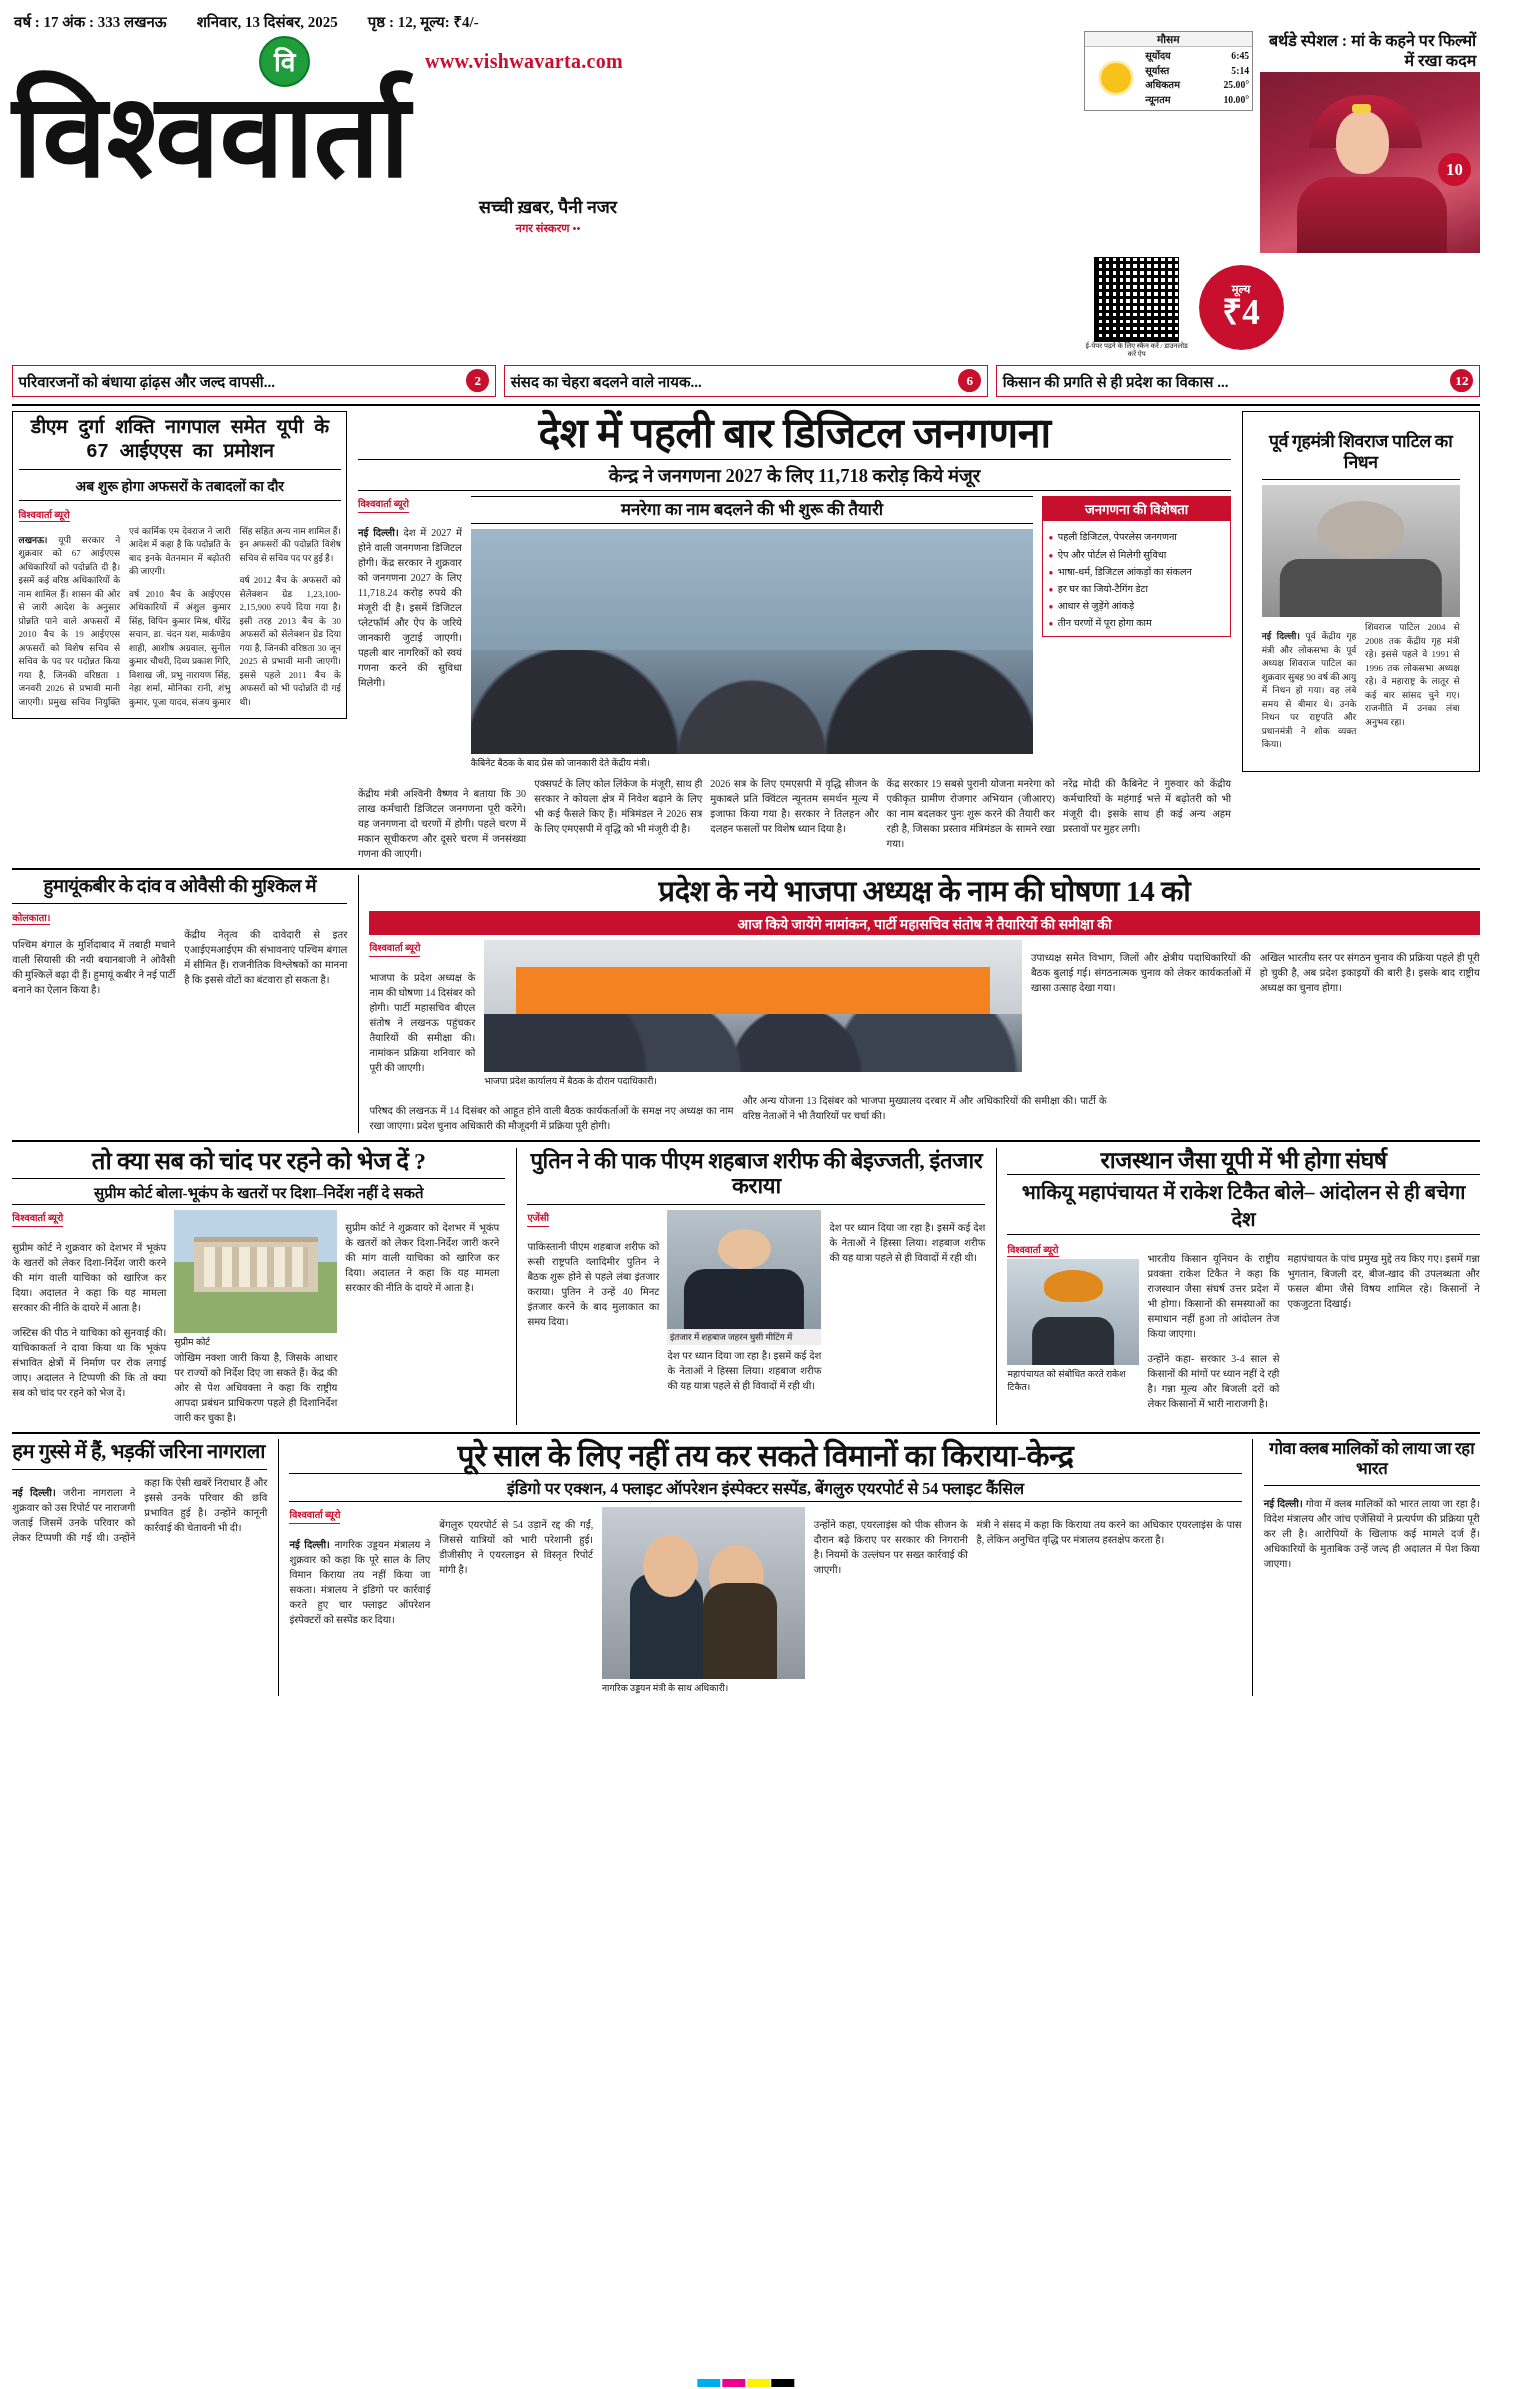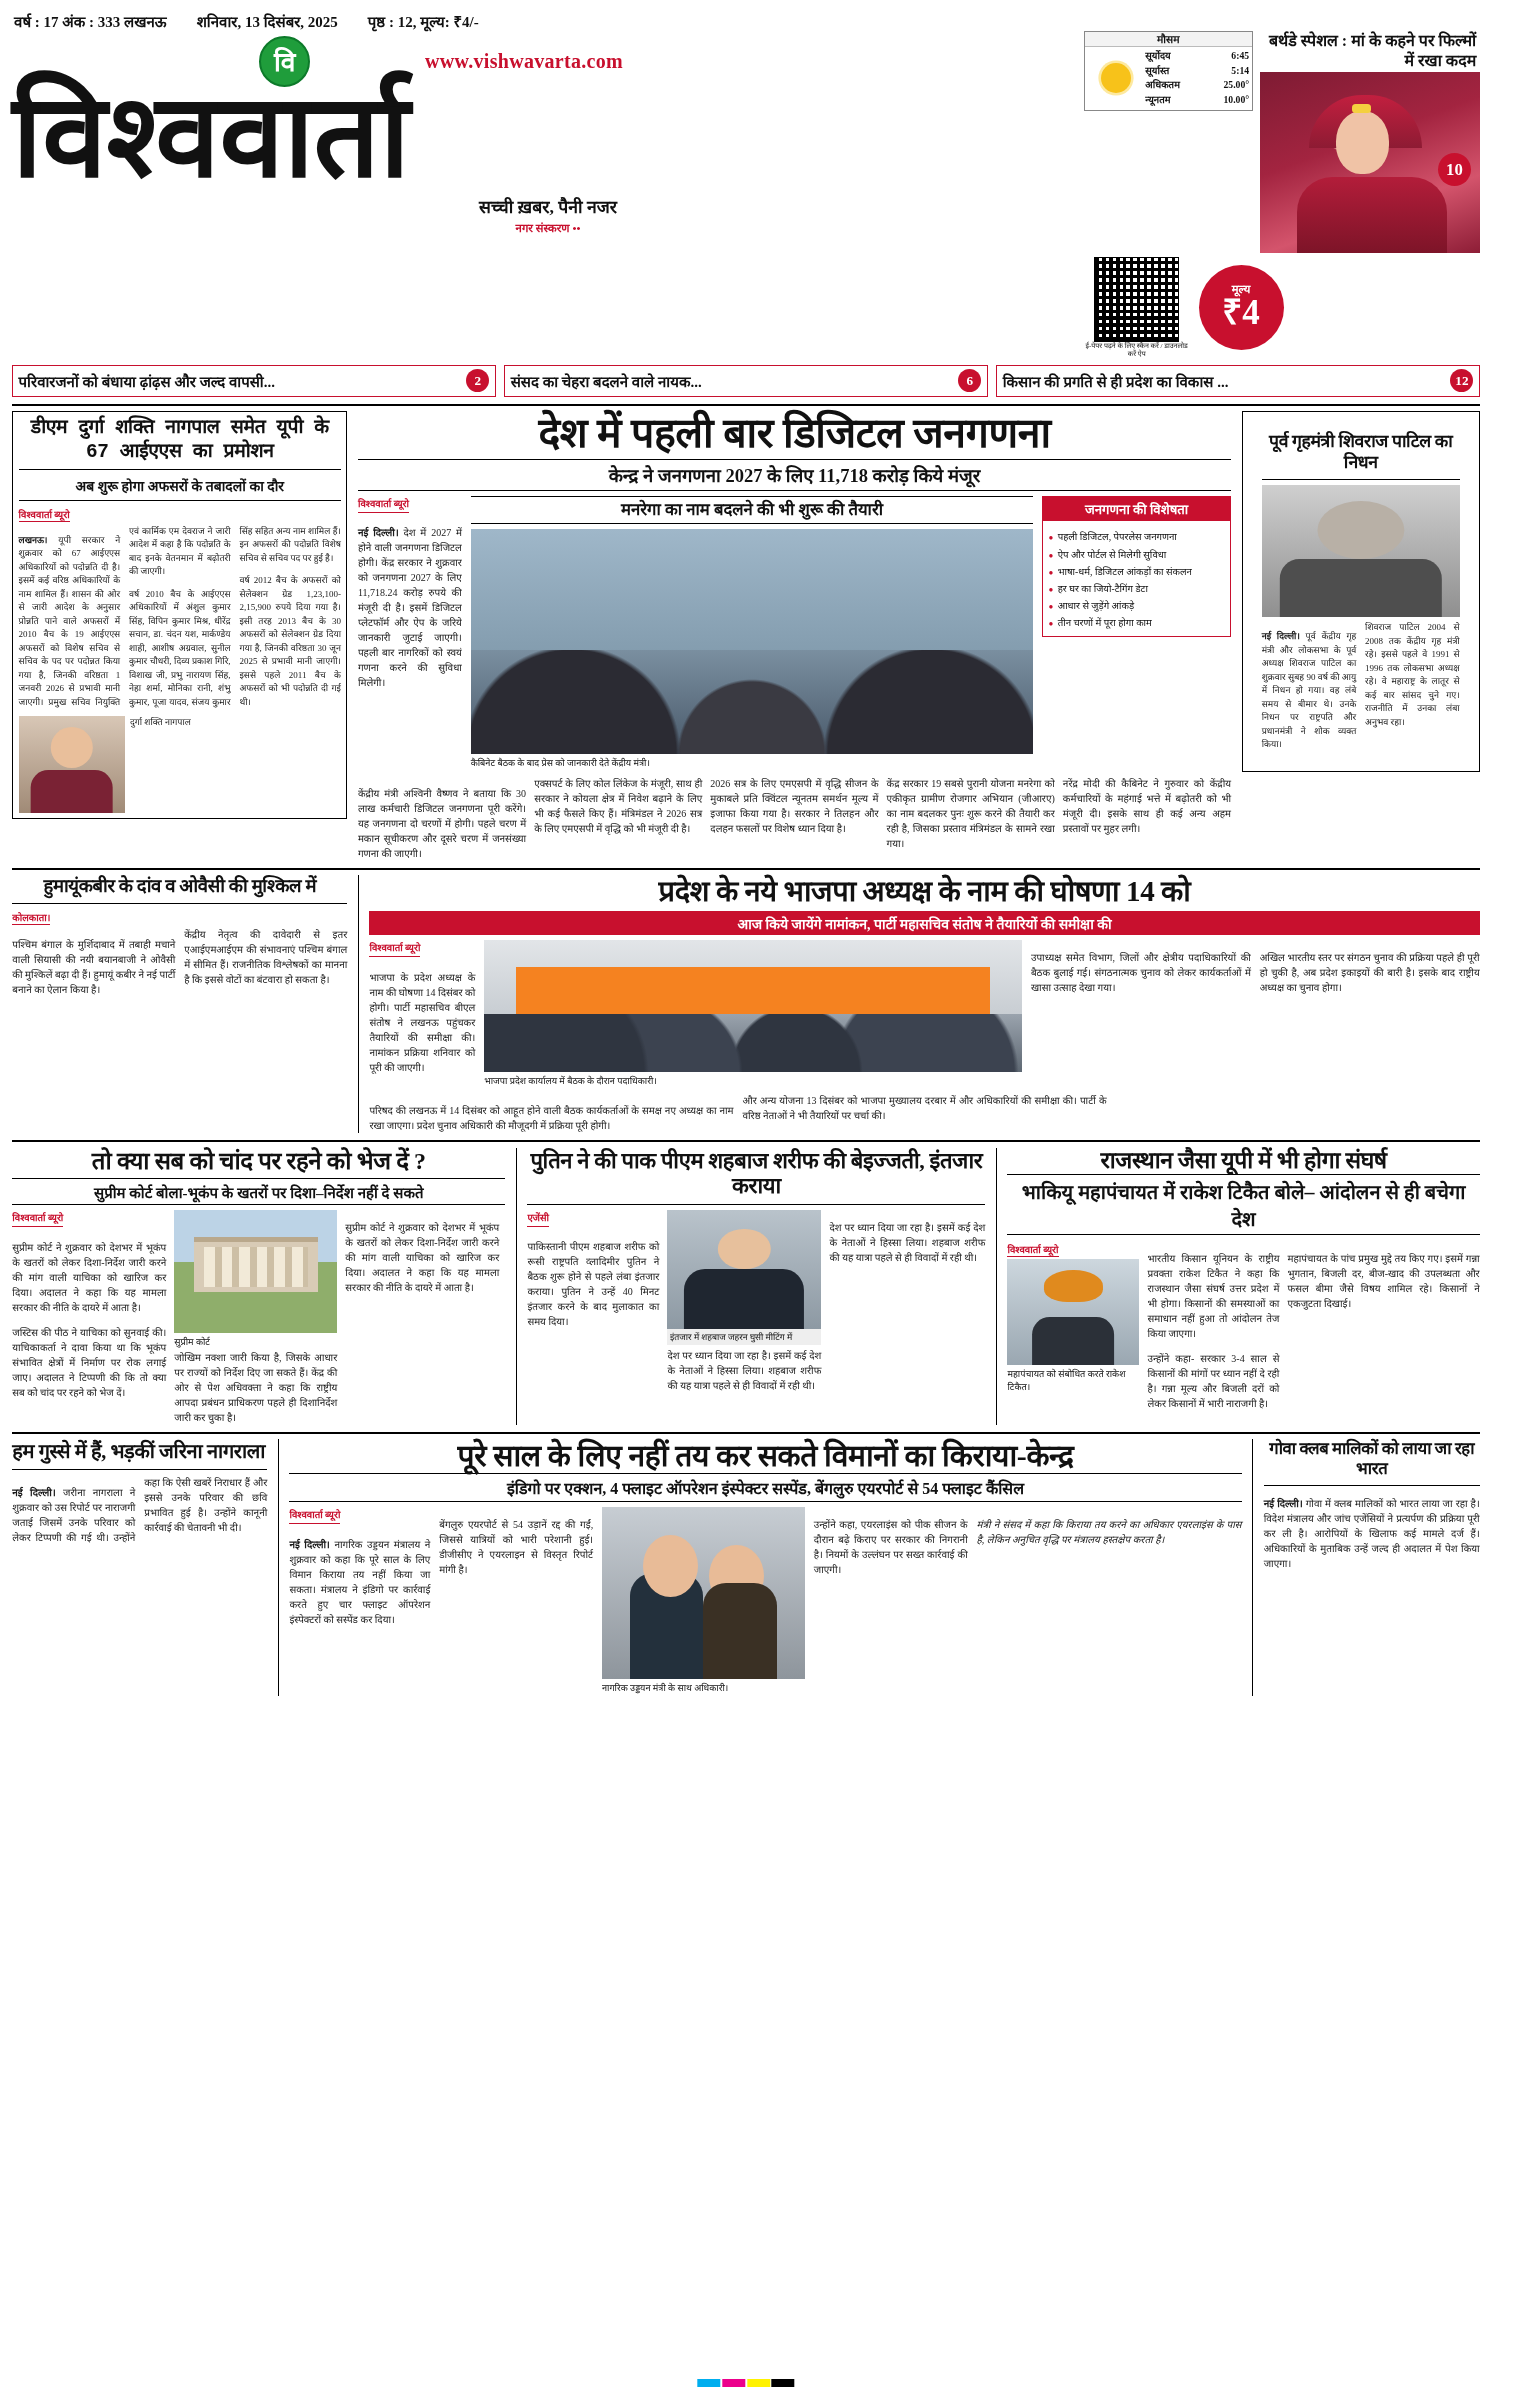--- a/index.html
+++ b/index.html
@@ -265,24 +265,20 @@
         <div class="headline h-sm" style="text-align:center;font-family:Liberation Mono, monospace;">डीएम दुर्गा शक्ति नागपाल समेत यूपी के 67 आईएएस का प्रमोशन</div>
         <div class="rule"></div>
         <div class="kicker" style="font-size:14px;">अब शुरू होगा अफसरों के तबादलों का दौर</div>
         <div class="rule"></div>
         <div class="byline">विश्ववार्ता ब्यूरो</div>
         <div class="body-col cols3" style="font-size:9px;">
           <p><b>लखनऊ।</b> <span>यूपी सरकार ने शुक्रवार को 67 आईएएस अधिकारियों को पदोन्नति दी है। इसमें कई वरिष्ठ अधिकारियों के नाम शामिल हैं। शासन की ओर से जारी आदेश के अनुसार प्रोन्नति पाने वाले अफसरों में 2010 बैच के 19 आईएएस अफसरों को विशेष सचिव से सचिव के पद पर पदोन्नत किया गया है, जिनकी वरिष्ठता 1 जनवरी 2026 से प्रभावी मानी जाएगी। प्रमुख सचिव नियुक्ति एवं कार्मिक एम देवराज ने जारी आदेश में कहा है कि पदोन्नति के बाद इनके वेतनमान में बढ़ोतरी की जाएगी।</span></p>
           <p>वर्ष 2010 बैच के आईएएस अधिकारियों में अंशुल कुमार सिंह, विपिन कुमार मिश्र, धीरेंद्र सचान, डा. चंदन यश, मार्कण्डेय शाही, आशीष अग्रवाल, सुनील कुमार चौधरी, दिव्य प्रकाश गिरि, विशाख जी, प्रभु नारायण सिंह, नेहा शर्मा, मोनिका रानी, शंभु कुमार, पूजा यादव, संजय कुमार सिंह सहित अन्य नाम शामिल हैं। इन अफसरों की पदोन्नति विशेष सचिव से सचिव पद पर हुई है।</p>
           <p>वर्ष 2012 बैच के अफसरों को सेलेक्शन ग्रेड 1,23,100-2,15,900 रुपये दिया गया है। इसी तरह 2013 बैच के 30 अफसरों को सेलेक्शन ग्रेड दिया गया है, जिनकी वरिष्ठता 30 जून 2025 से प्रभावी मानी जाएगी। इससे पहले 2011 बैच के अफसरों को भी पदोन्नति दी गई थी।</p>
         </div>
-        <div style="display:flex; gap:5.3px; margin-top:3.5px;">
-          <div class="photo lady" style="width:106px;height:97px;"></div>
-          <div class="body-col" style="flex:1; font-size:9px;">दुर्गा शक्ति नागपाल</div>
-        </div>
       </div>
     </div>
 
     <div style="flex:1;">
       <div class="headline h-xl">देश में पहली बार डिजिटल जनगणना</div>
       <div class="sub-line" style="margin-top:3.5px;">केन्द्र ने जनगणना 2027 के लिए 11,718 करोड़ किये मंजूर</div>
 
       <div class="row" style="margin-top:5.3px; gap:8.8px;">
         <div style="width:104px;" class="body-col">
           <div class="byline">विश्ववार्ता ब्यूरो</div>
@@ -467,21 +463,21 @@
         <div style="width:203px;">
           <div class="photo twomen" style="height:172px;">
             <div class="f1"></div>
               <div class="f2"></div>
           </div>
           <div class="photo-cap">नागरिक उड्डयन मंत्री के साथ अधिकारी।</div>
         </div>
         <div style="width:154px;" class="body-col">
           <p>उन्होंने कहा, एयरलाइंस को पीक सीजन के दौरान बढ़े किराए पर सरकार की निगरानी है। नियमों के उल्लंघन पर सख्त कार्रवाई की जाएगी।</p>
         </div>
-        <div style="flex:1;font-style:italic;" class="body-col">
+        <div style="flex:1;" class="body-col">
           <p>मंत्री ने संसद में कहा कि किराया तय करने का अधिकार एयरलाइंस के पास है, लेकिन अनुचित वृद्धि पर मंत्रालय हस्तक्षेप करता है।</p>
         </div>
       </div>
     </div>
 
     <div class="sep-v"></div>
 
     <div style="width:216px;">
       <div class="headline h-sm" style="font-size:16.7px; text-align:center;">गोवा क्लब मालिकों को लाया जा रहा भारत</div>
       <div class="rule"></div>

